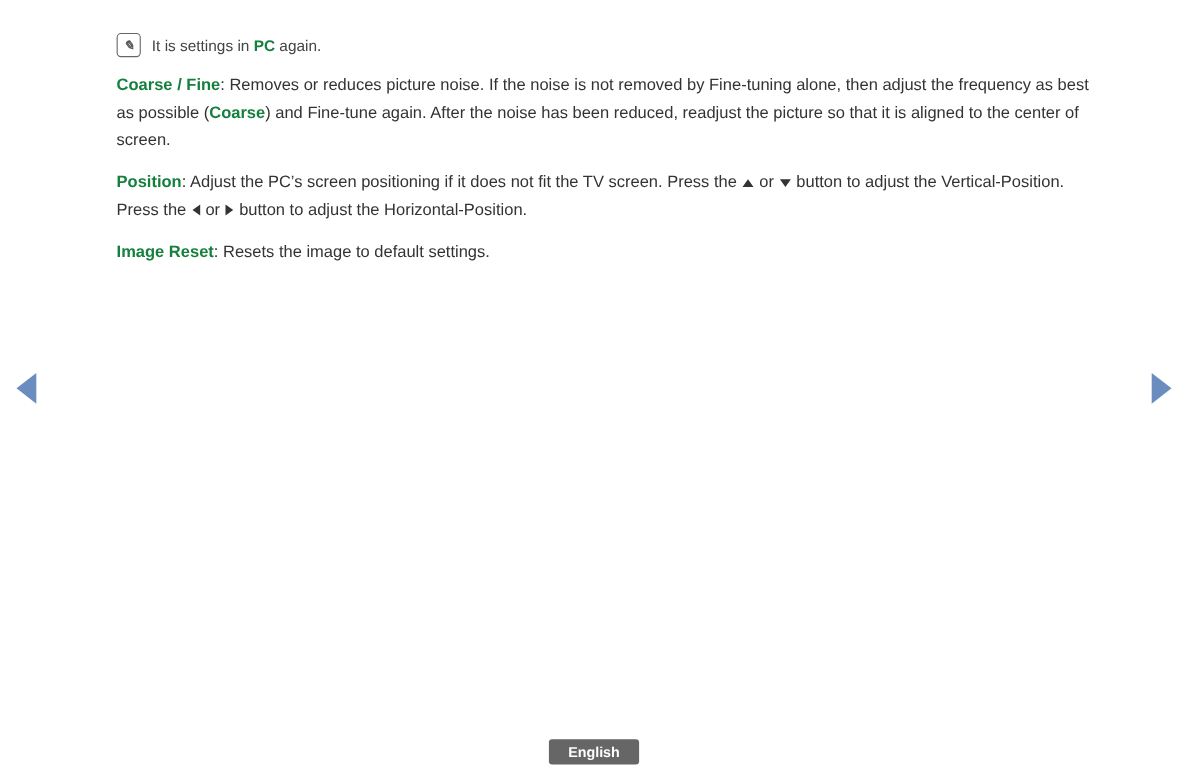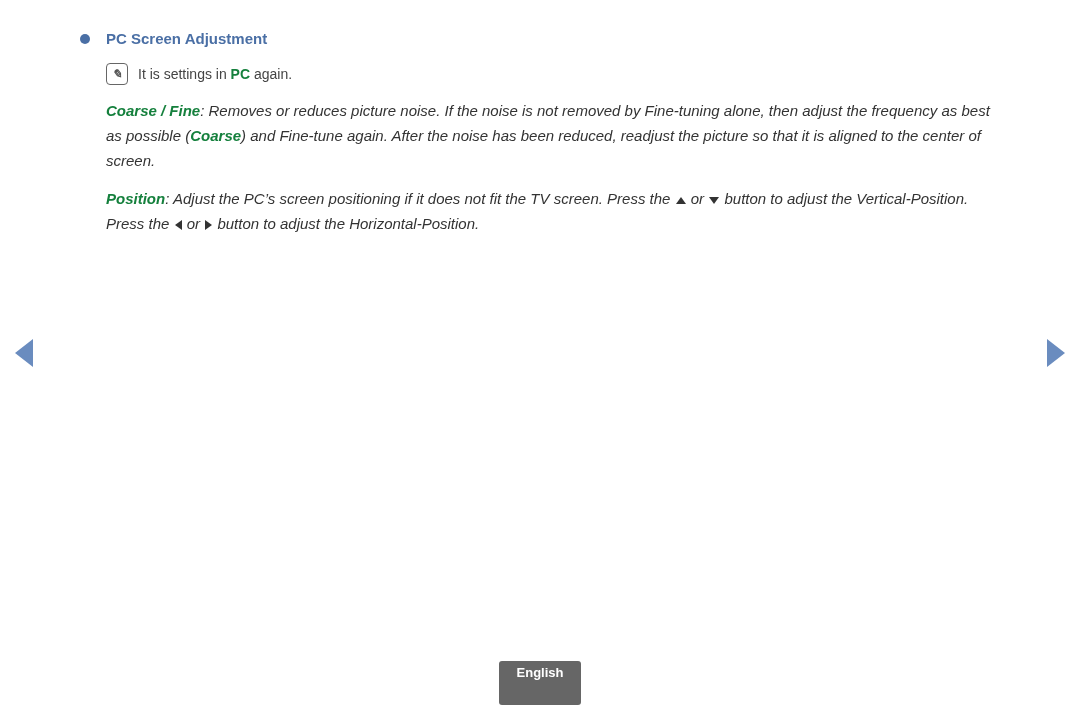--- a/index.html
+++ b/index.html
@@ -74,21 +74,20 @@
       font-style: italic;
       font-weight: bold;
     }
 
     .paragraph-block {
       margin-left: 26px;
       margin-bottom: 14px;
       line-height: 1.65;
       font-size: 15px;
       color: #333;
-      font-style: italic;
     }
 
     .highlight {
       color: #15803d;
       font-weight: bold;
     }
 
     .nav-arrow {
       position: absolute;
       top: 50%;
@@ -126,20 +125,21 @@
       border-left: 18px solid #6a8cbf;
     }
 
     .footer-bar {
       position: absolute;
       bottom: 0;
       left: 0;
       right: 0;
       height: 44px;
       display: flex;
+      align-items: center;
       justify-content: center;
     }
 
     .language-badge {
       background: #666666;
       color: #ffffff;
       font-size: 13px;
       font-weight: bold;
       padding: 4px 18px;
       border-radius: 3px;
@@ -195,38 +195,37 @@
 <div class="nav-arrow nav-arrow-left">
   <div class="arrow-shape arrow-left-shape"></div>
 </div>
 
 <div class="nav-arrow nav-arrow-right">
   <div class="arrow-shape arrow-right-shape"></div>
 </div>
 
 <div class="main-content">
 
-  <div class="bullet-section">
-    <div class="bullet"></div>
-    <span class="section-title">PC Screen Adjustment</span>
-  </div>
 
   <div class="note-line">
     <span class="note-icon">✎</span>
     <span>
       <span>It is settings in</span>&nbsp;<span class="highlight">PC</span>&nbsp;<span>again.</span>
     </span>
   </div>
 
   <div class="paragraph-block">
     <span class="highlight">Coarse / Fine</span><span>: Removes or reduces picture noise. If the noise is not removed by Fine-tuning alone, then adjust the frequency as best as possible (</span><span class="highlight">Coarse</span><span>) and Fine-tune again. After the noise has been reduced, readjust the picture so that it is aligned to the center of screen.</span>
   </div>
 
   <div class="paragraph-block">
     <span class="highlight">Position</span><span>: Adjust the PC’s screen positioning if it does not fit the TV screen. Press the</span>&nbsp;<span class="up-arrow"></span>&nbsp;<span>or</span>&nbsp;<span class="down-arrow"></span>&nbsp;<span>button to adjust the Vertical-Position. Press the</span>&nbsp;<span class="left-arrow-inline"></span>&nbsp;<span>or</span>&nbsp;<span class="right-arrow-inline"></span>&nbsp;<span>button to adjust the Horizontal-Position.</span>
   </div>
 
+  <div class="paragraph-block">
+    <span class="highlight">Image Reset</span><span>: Resets the image to default settings.</span>
+  </div>
 
 </div>
 
 <div class="footer-bar">
   <span class="language-badge">English</span>
 </div>
 
 </body></html>

